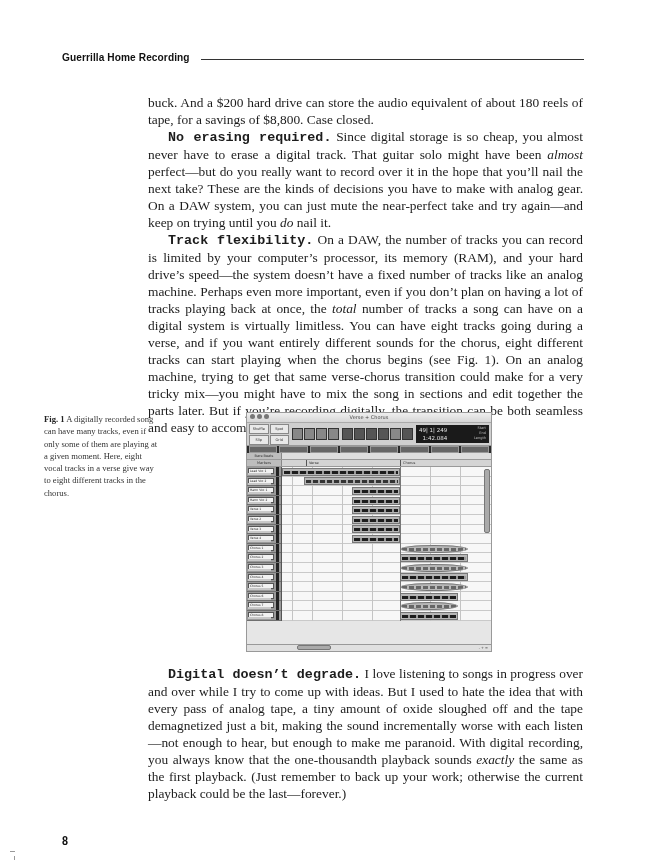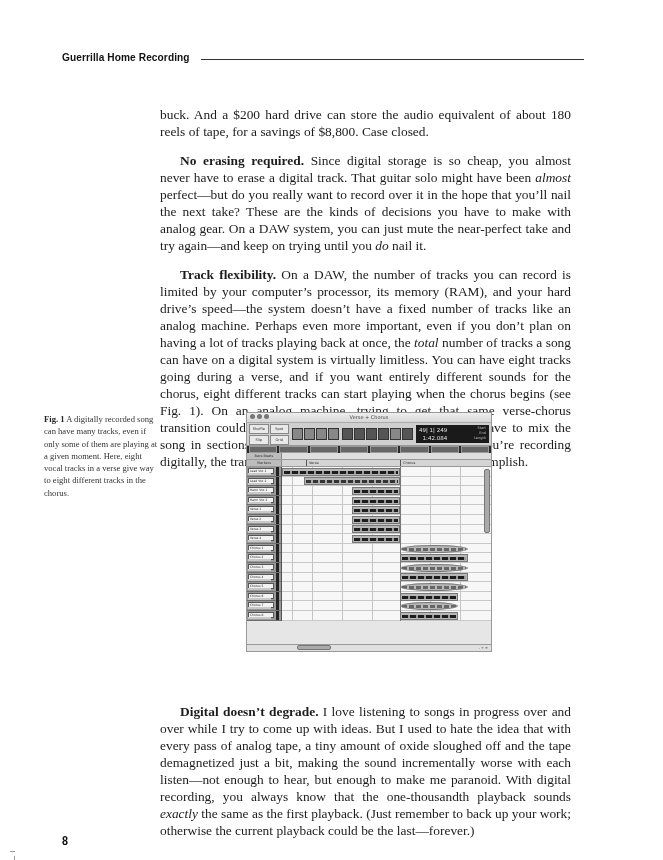--- a/index.html
+++ b/index.html
@@ -3,25 +3,25 @@
 <meta charset="utf-8">
 <style>
   html, body { margin: 0; padding: 0; background: #ffffff; }
   body { width: 663px; height: 860px; position: relative; overflow: hidden; color: #1a1a1a; }
 
   .running-head { position: absolute; left: 62px; top: 47px; width: 522px; height: 16px; display: flex; align-items: flex-end; }
   .running-head .title { font-family: "Liberation Sans", sans-serif; font-weight: bold; font-size: 11px; letter-spacing: 0.1px; color: #111; white-space: nowrap; transform: scaleX(0.92); transform-origin: left bottom; }
   .running-head .rule { flex: 1; border-bottom: 1.5px solid #333; margin-left: 0px; margin-bottom: 3px; }
 
   .body-text { position: absolute; left: 148px; width: 435px; font-family: "Liberation Serif", serif; font-size: 13.4px; line-height: 17px; text-align: justify; color: #1c1c1c; }
-  .body-text p { margin: 12px; }
+  .body-text p { margin: 0; }
   .body-text p.indent { text-indent: 20px; }
   .block1 { top: 94px; }
-  .block2 { top: 691px; }
-  .run-in { font-weight: bold; }
+  .block2 { top: 665px; }
+  .run-in { font-weight: bold; font-family: Liberation Mono, monospace; }
   em { }
 
   .caption { position: absolute; left: 44px; top: 413px; width: 114px; font-family: Liberation Serif, serif; font-size: 8.6px; line-height: 12.3px; color: #333; }
   .caption .fig-label { font-weight: bold; color: #222; }
 
   
   .daw { position: absolute; left: 246px; top: 412px; width: 244px; height: 238px; background: #e6e6e6; border: 1px solid #999; overflow: hidden; font-family: "DejaVu Sans", sans-serif; }
   .daw .titlebar { height: 9px; background: linear-gradient(#efefef, #d6d6d6); position: relative; border-bottom: 1px solid #aaa; }
   .daw .lights { position: absolute; left: 3px; top: 1px; display: flex; gap: 2px; }
   .daw .light { width: 5px; height: 5px; border-radius: 50%; background: #777; }

